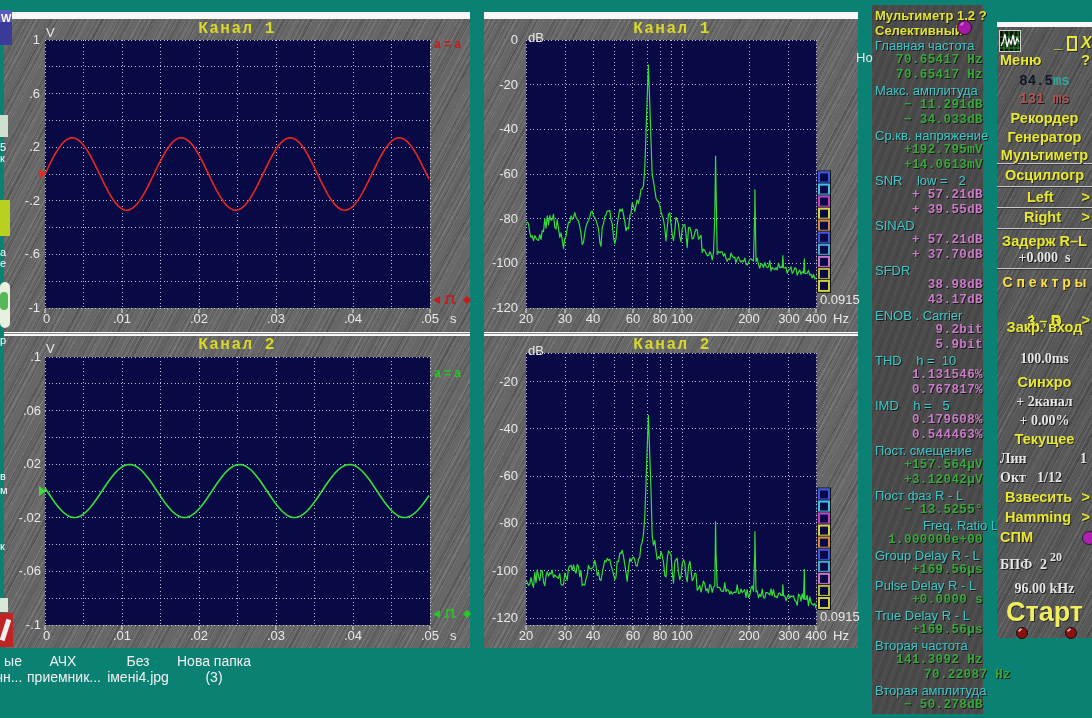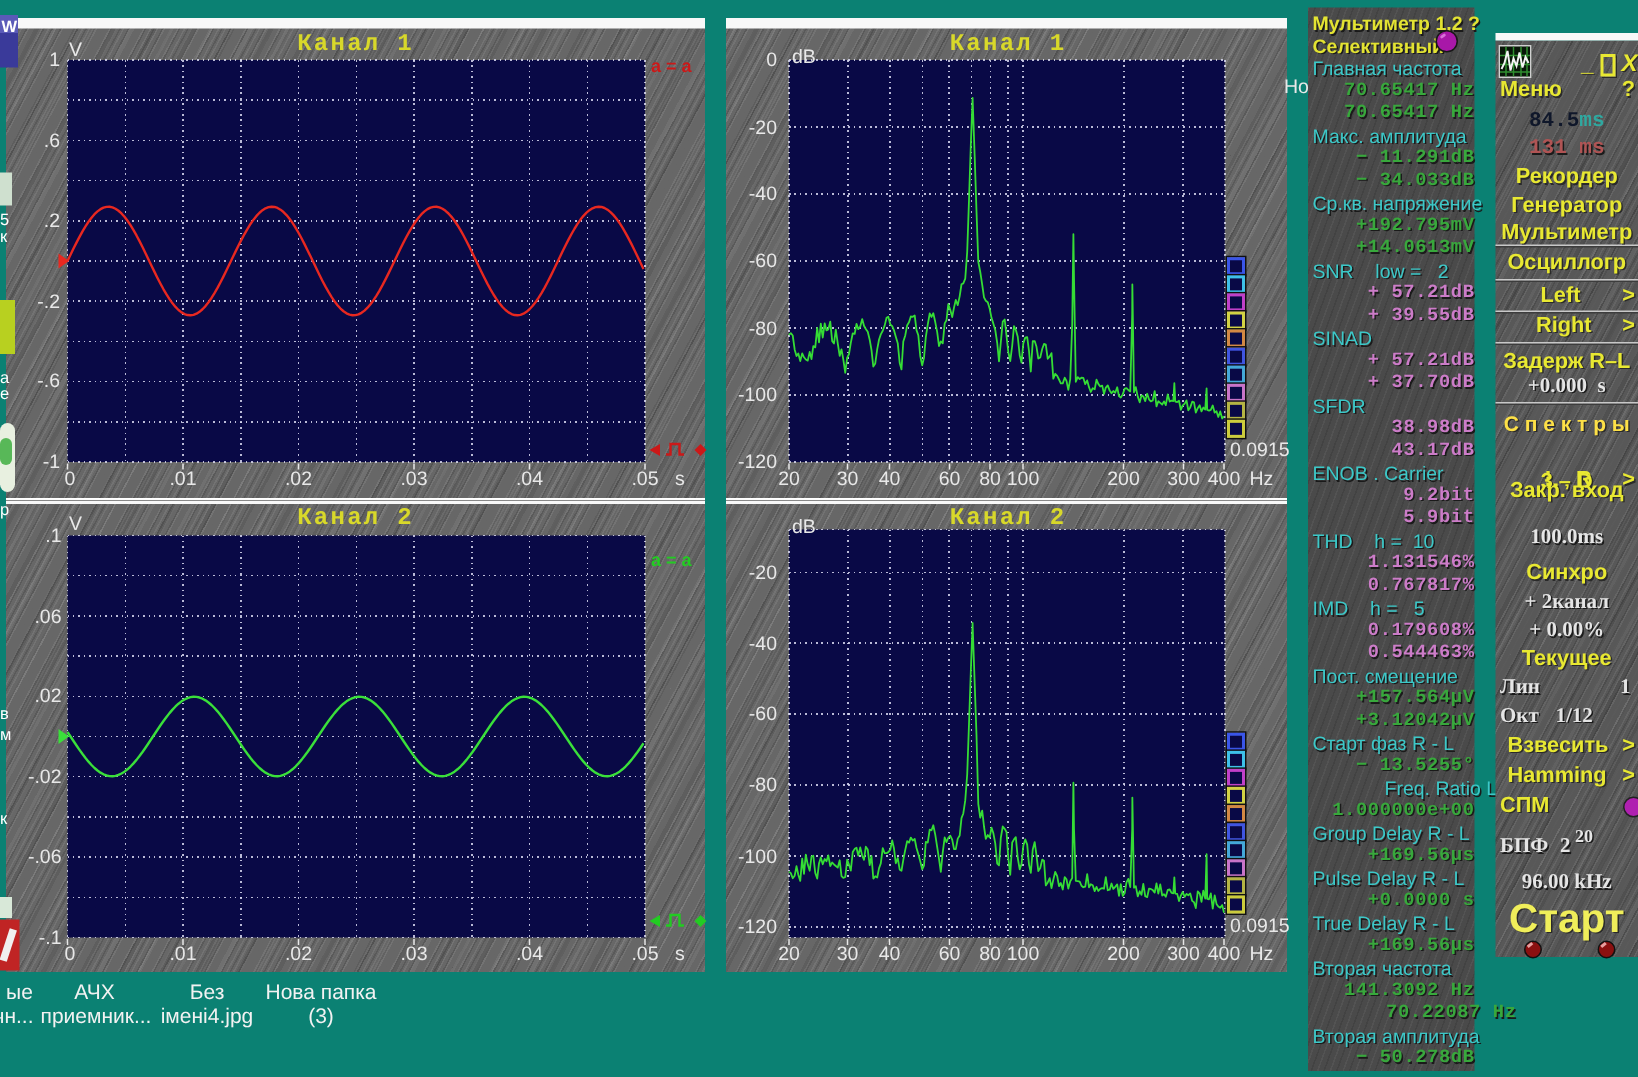--- a/index.html
+++ b/index.html
@@ -105,21 +105,21 @@
 <div class="mr p r" style="top:332.5px;">5.9bit</div>
 <div class="mr c l" style="top:347.5px;">THD&nbsp;&nbsp;&nbsp;&nbsp;h =&nbsp;&nbsp;10</div>
 <div class="mr p r" style="top:362.5px;">1.131546%</div>
 <div class="mr p r" style="top:377.5px;">0.767817%</div>
 <div class="mr c l" style="top:392.5px;">IMD&nbsp;&nbsp;&nbsp;&nbsp;h =&nbsp;&nbsp;&nbsp;5</div>
 <div class="mr p r" style="top:407.5px;">0.179608%</div>
 <div class="mr p r" style="top:422.5px;">0.544463%</div>
 <div class="mr c l" style="top:437.5px;">Пост. смещение</div>
 <div class="mr g r" style="top:452.5px;">+157.564μV</div>
 <div class="mr g r" style="top:467.5px;">+3.12042μV</div>
-<div class="mr c l" style="top:482.5px;">Старт фаз R - L</div>
+<div class="mr c l" style="top:482.5px;">Пост фаз R - L</div>
 <div class="mr g r" style="top:497.5px;">− 13.5255°</div>
 <div class="mr c l" style="top:512.5px;margin-left:48px;">Freq. Ratio  L / R</div>
 <div class="mr g r" style="top:527.5px;">1.000000e+00</div>
 <div class="mr c l" style="top:542.5px;">Group Delay R - L</div>
 <div class="mr g r" style="top:557.5px;">+169.56μs</div>
 <div class="mr c l" style="top:572.5px;">Pulse Delay R - L</div>
 <div class="mr g r" style="top:587.5px;">+0.0000  s</div>
 <div class="mr c l" style="top:602.5px;">True  Delay R - L</div>
 <div class="mr g r" style="top:617.5px;">+169.56μs</div>
 <div class="mr c l" style="top:632.5px;">Вторая частота</div>

